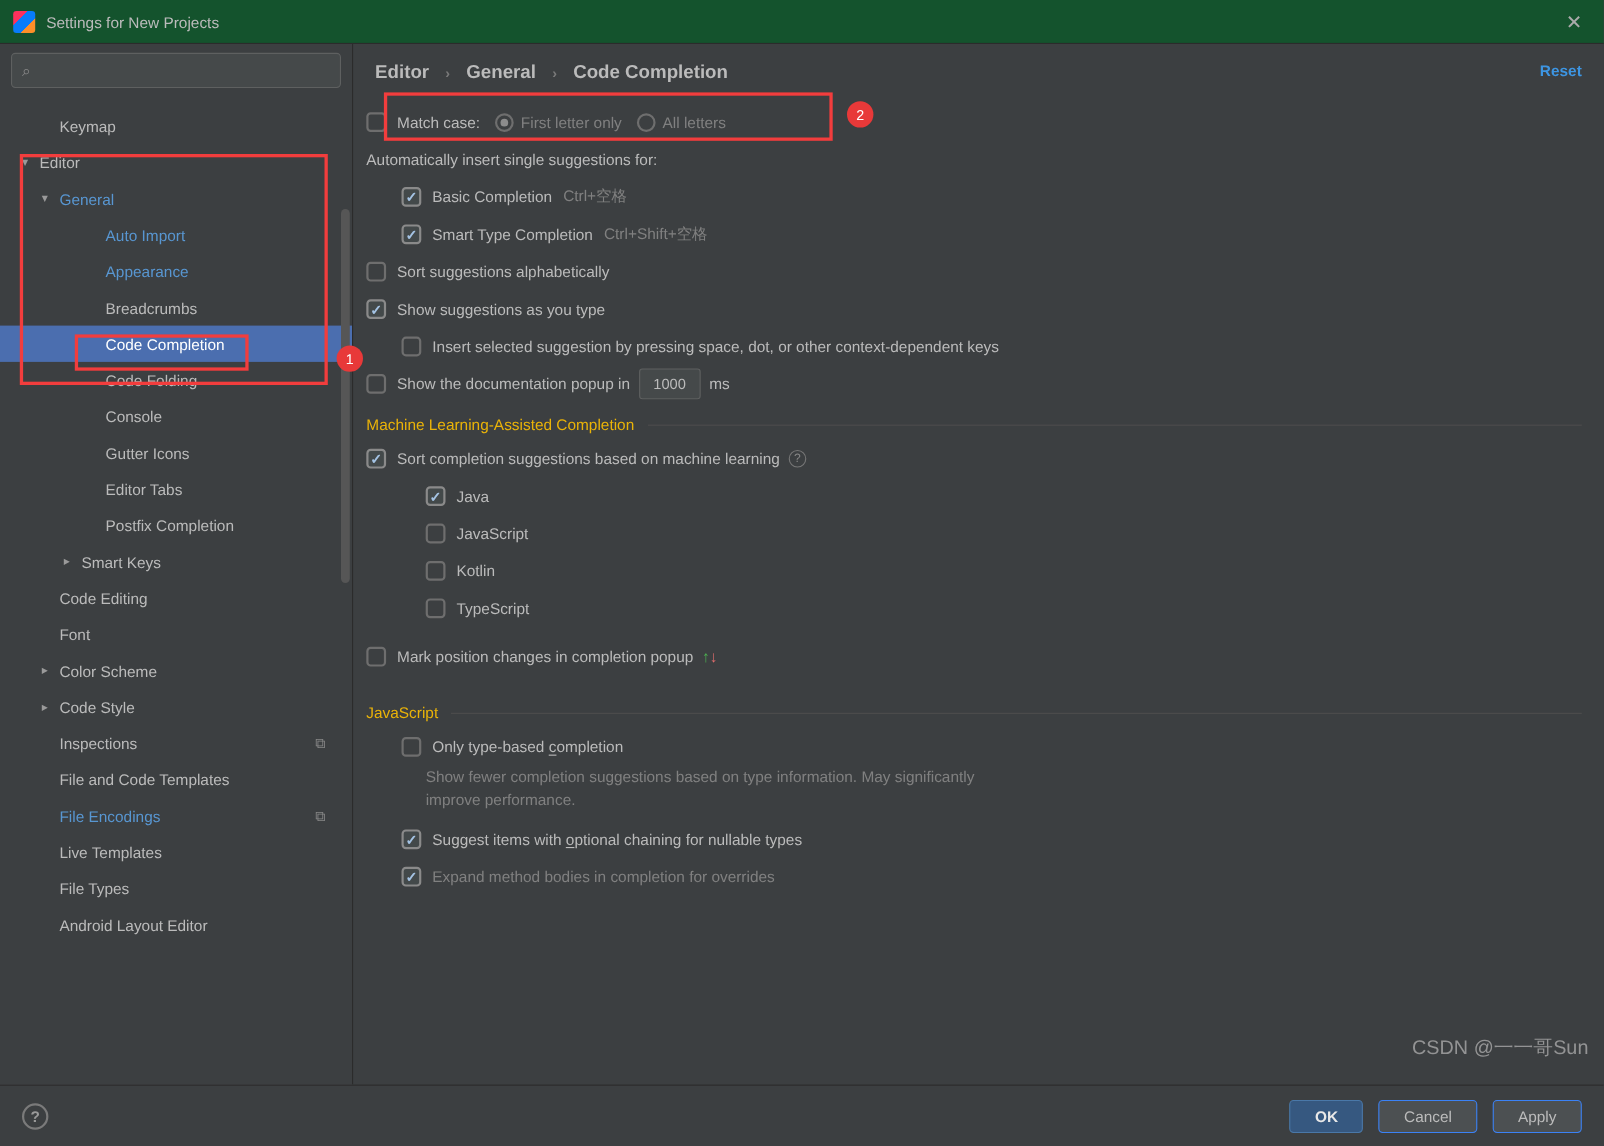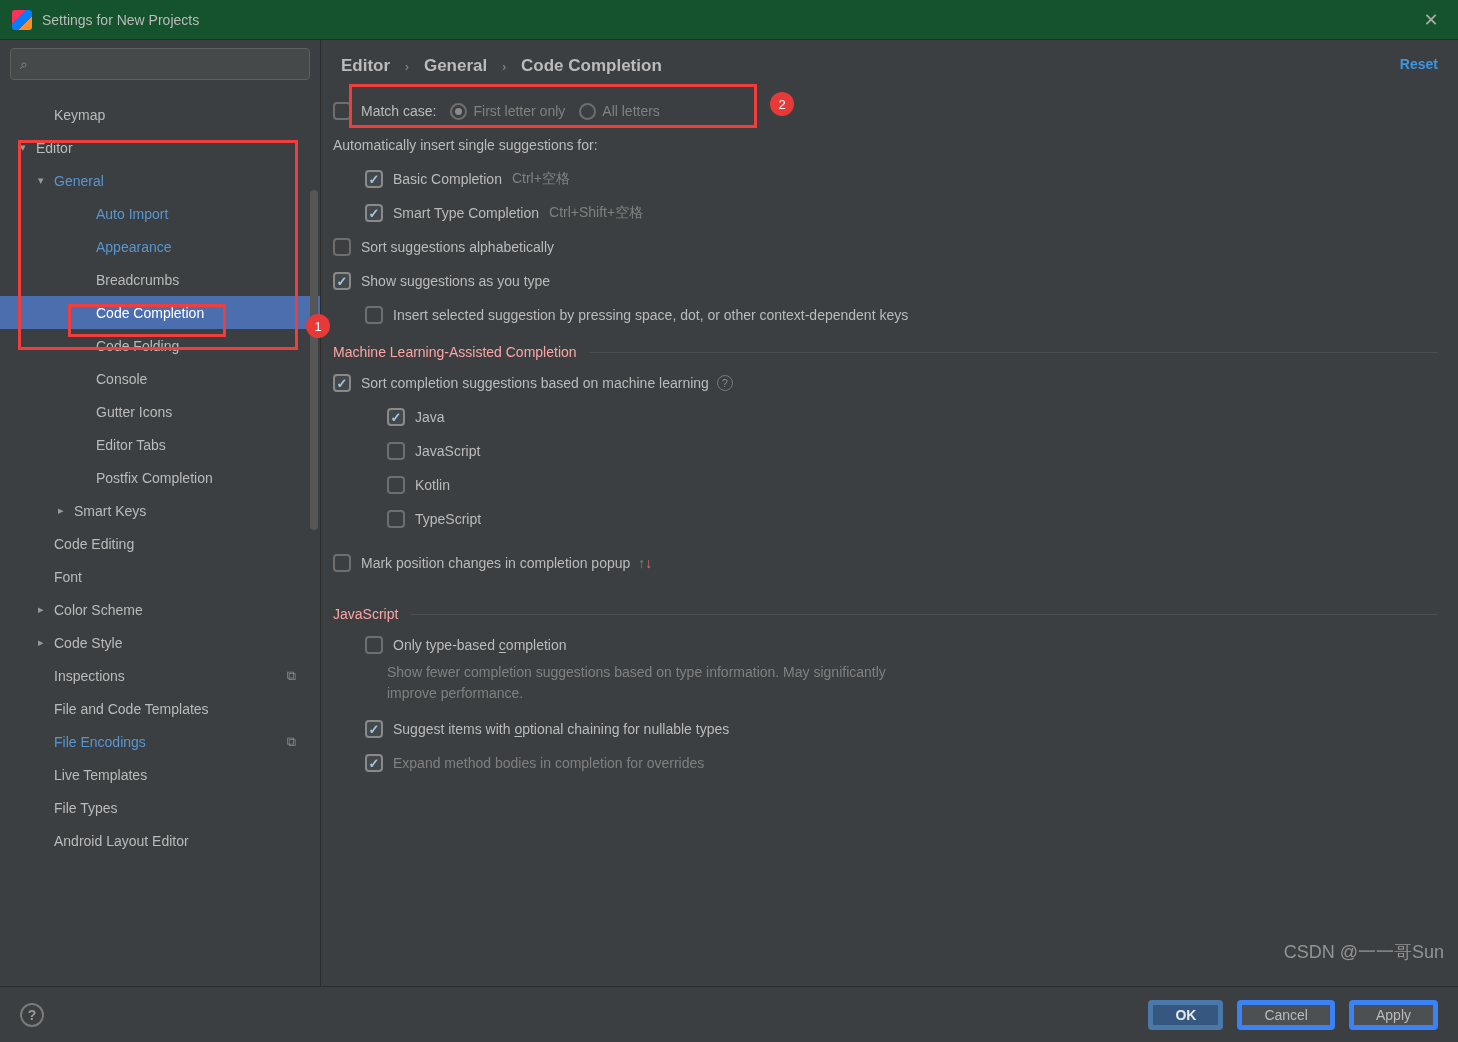--- a/index.html
+++ b/index.html
@@ -190,21 +190,21 @@
   content: "";
   width: 7px; height: 7px;
   background: #8c8c8c;
   border-radius: 50%;
 }
 .lbl { color: #bbbbbb; }
 .dim { color: #808080; }
 .shortcut { color: #808080; margin-left: 10px; }
 .section-header {
   display: flex; align-items: center;
-  color: #fca5a5;
+  color: #eab308;
   margin: 12px 0 6px 0;
   padding-left: 6px;
 }
 .section-header .line {
   flex: 1; height: 1px; background: #4d4d4d; margin-left: 12px;
 }
 .num-input {
   width: 56px; height: 28px;
   background: #45494a;
   border: 1px solid #5e6060;
@@ -246,21 +246,21 @@
   border: 2px solid #7a7a7a; border-radius: 50%;
   color: #9a9a9a;
   display: flex; align-items: center; justify-content: center;
   font-size: 14px; font-weight: bold;
   cursor: pointer;
 }
 .btn {
   height: 30px;
   padding: 0 22px;
   border-radius: 4px;
-  border: 5px solid #3b82f6;
+  border: 1px solid #3b82f6;
   background: #4c5052;
   color: #bbbbbb;
   cursor: pointer;
   font-size: 14px;
 }
 .btn.primary {
   background: #365880;
   border-color: #4a78a8;
   color: #e8e8e8;
   font-weight: 600;
@@ -432,20 +432,26 @@
           <span class="lbl">Sort suggestions alphabetically</span>
         </div>
         <div class="row">
           <span class="chk checked"></span>
           <span class="lbl">Show suggestions as you type</span>
         </div>
         <div class="row indent1">
           <span class="chk"></span>
           <span class="lbl">Insert selected suggestion by pressing space, dot, or other context-dependent keys</span>
         </div>
+        <div class="row">
+          <span class="chk"></span>
+          <span class="lbl">Show the documentation popup in</span>
+          <input class="num-input" value="1000" style="">
+          <span class="lbl">ms</span>
+        </div>
 
         <div class="section-header">
           <span>Machine Learning-Assisted Completion</span>
           <span class="line"></span>
         </div>
         <div class="row">
           <span class="chk checked"></span>
           <span class="lbl">Sort completion suggestions based on machine learning</span>
           <span class="help-icon">?</span>
         </div>

